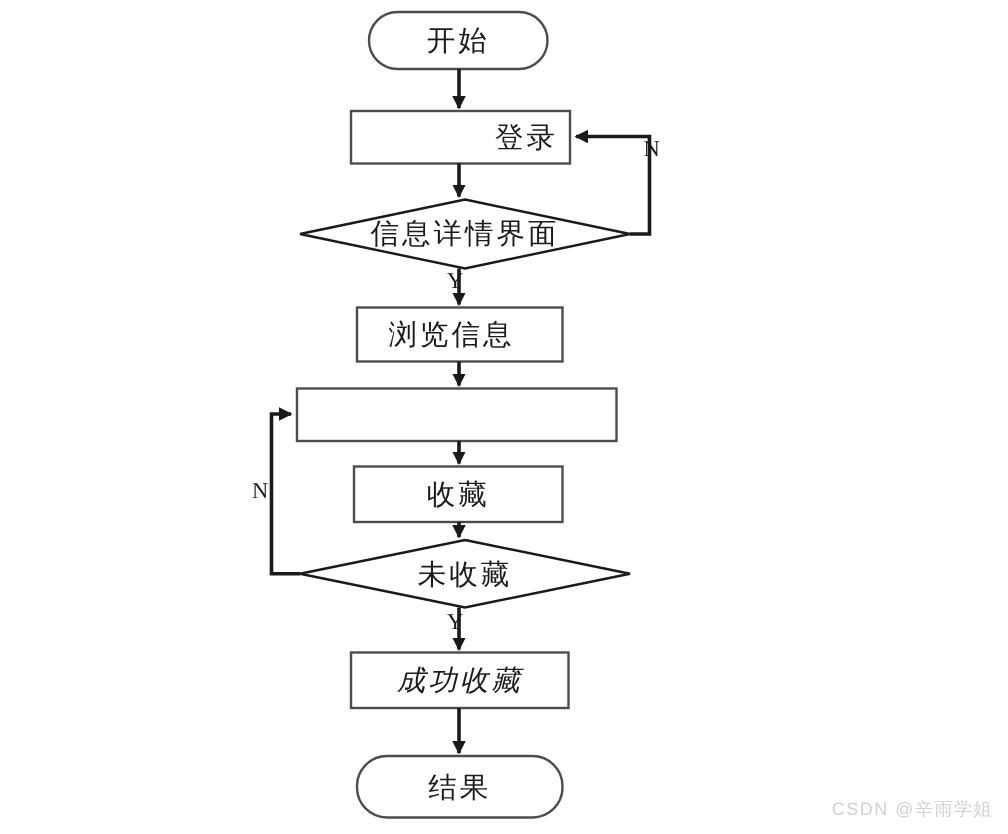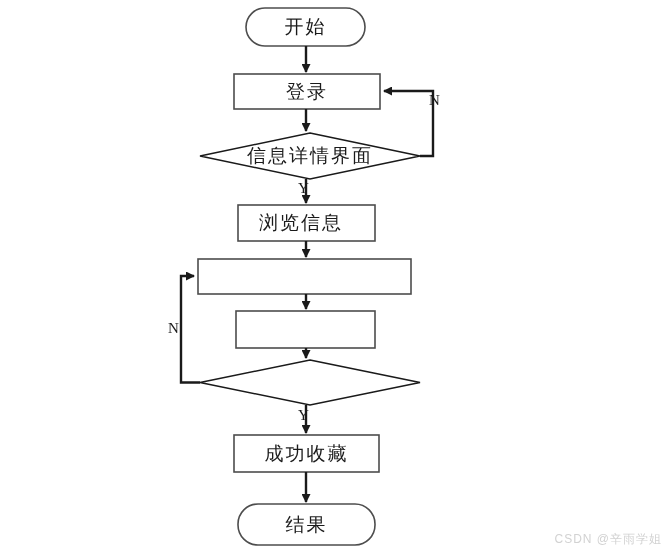--- a/index.html
+++ b/index.html
@@ -99,30 +99,32 @@
 
     <polyline points="200,382.5 181,382.5 181,276 194,276" fill="none" stroke="#1a1a1a" stroke-width="2.4" marker-end="url(#arrowhead)"></polyline>
 
     <line x1="306" y1="405" x2="306" y2="433" stroke="#1a1a1a" stroke-width="2.4" marker-end="url(#arrowhead)"></line>
 
     <line x1="306" y1="472" x2="306" y2="502" stroke="#1a1a1a" stroke-width="2.4" marker-end="url(#arrowhead)"></line>
   </svg>
 
   <div class="node-label" style="left:246px; top:8px; width:119px; height:38px;">开始</div>
 
-  <div class="node-label" style="left:234px; top:74px; width:146px; height:35px;">登录</div>
+  <div class="node-label" style="left:234px; top:74px; width:146px; height:35px;padding-left:44px;">登录</div>
 
   <div class="node-label" style="left:200px; top:133px; width:220px; height:46px;">信息详情界面</div>
 
   <div class="node-label" style="left:238px; top:205px; width:126px; height:36px;">浏览信息</div>
 
 
+  <div class="node-label" style="left:236px; top:311px; width:139px; height:37px;">收藏</div>
 
+  <div class="node-label" style="left:200px; top:360px; width:220px; height:45px;">未收藏</div>
 
-  <div class="node-label" style="left:234px; top:435px; width:145px; height:37px;">成功收藏</div>
+  <div class="node-label" style="left:234px; top:435px; width:145px; height:37px;font-style:italic;">成功收藏</div>
 
   <div class="node-label" style="left:238px; top:504px; width:137px; height:41px;">结果</div>
 
   <div class="edge-label" style="left:429px; top:92px;">N</div>
 
   <div class="edge-label" style="left:298px; top:180px;">Y</div>
 
   <div class="edge-label" style="left:168px; top:320px;">N</div>
 
   <div class="edge-label" style="left:298px; top:407px;">Y</div>

